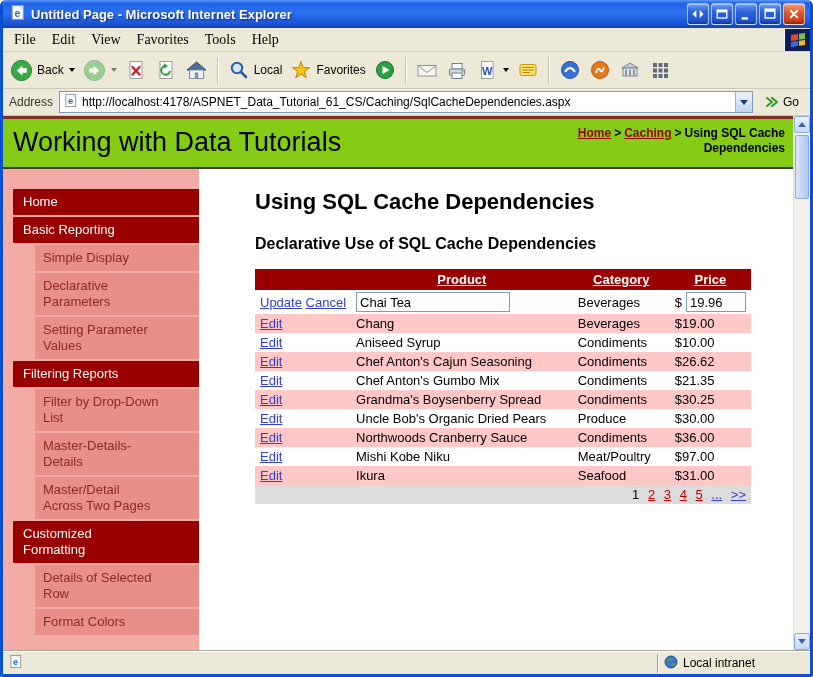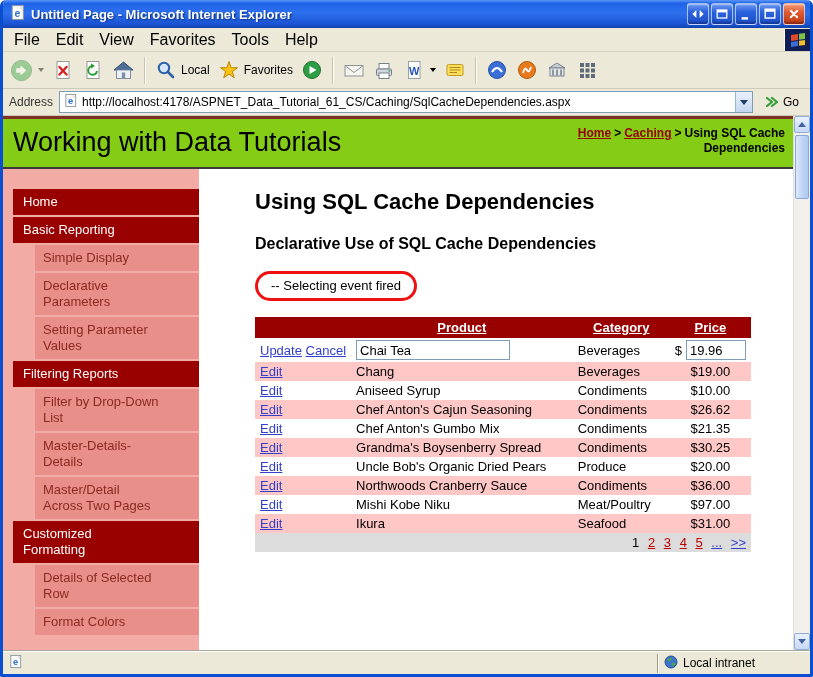--- a/index.html
+++ b/index.html
@@ -24,21 +24,21 @@
     text-shadow:1px 1px 2px #0A2C7E; white-space:nowrap; overflow:hidden; }
   .cap-btn{ width:22px; height:22px; margin-left:2px; border-radius:3px; display:flex;
     align-items:center; justify-content:center; border:1px solid rgba(255,255,255,.6);
     box-shadow:inset 0 1px 1px rgba(255,255,255,.45), inset 0 -2px 2px rgba(0,0,40,.3); }
   .cap-blue{ background:linear-gradient(#6F9BF2,#2B62DE 40%,#1C4FC8); }
   .cap-red{ background:linear-gradient(#F2A07A,#E25C33 40%,#C03A10); }
 
   
   .menubar{ height:24px; flex:0 0 24px; display:flex; align-items:center; background:var(--chrome-tan);
     border-bottom:1px solid #D6D2C2; padding-left:3px; }
-  .menu-item{ font-size:16px; padding:3px 8px; color:#000; }
+  .menu-item{ font-size:14px; padding:3px 8px; color:#000;font-family:Liberation Serif, serif; }
   .menu-spacer{ flex:1; }
   .throbber{ width:26px; height:22px; background:#0E1E55; display:flex; align-items:center;
     justify-content:center; border-left:1px solid #fff; }
   .flag{ width:14px; height:12px; display:grid; grid-template:1fr 1fr / 1fr 1fr; gap:1px; transform:skewY(-8deg); }
   .flag i:nth-child(1){background:#E04A2A;} .flag i:nth-child(2){background:#7DC242;}
   .flag i:nth-child(3){background:#3B6FD4;} .flag i:nth-child(4){background:#F4BC28;}
 
   
   .toolbar{ height:37px; flex:0 0 37px; display:flex; align-items:center; background:var(--chrome-tan);
     border-bottom:1px solid #CFCBBB; padding:0 3px; }
@@ -86,21 +86,21 @@
 
   
   .grid{ border-collapse:collapse; width:496px; font-size:13px; margin-top:2px; }
   .grid th{ background:var(--accent-maroon); color:#fff; font-weight:bold; padding:2px 4px; height:21px; text-align:center; }
   .grid th a{ color:#fff; text-decoration:underline; cursor:pointer; }
   .grid td{ padding:2px 5px; vertical-align:middle; color:#000; }
   .grid a{ color:var(--link-blue); text-decoration:underline; cursor:pointer; }
   .col-action{ width:86px; } .col-product{ width:234px; } .col-category{ width:100px; } .col-price{ width:76px; }
   tbody tr:nth-child(even){ background:var(--row-pink); }
   .action-cell{ white-space:nowrap; }
-  .price-cell{ text-align:center; white-space:nowrap; }
+  .price-cell{ text-align:left; white-space:nowrap; }
   .tb{ border:1px solid #7F9DB9; height:20px; font-size:13px; font-family:inherit; padding:0 3px; }
   .tb-product{ width:154px; } .tb-price{ width:60px; }
   .price-edit{ display:flex; align-items:center; gap:4px; }
   .pager-row{ background:var(--pager-gray) !important; }
   .pager-cell{ text-align:right; padding:3px 6px; }
   .pager-cell a, .pager-cell span{ margin-left:5px; }
   .pager-current{ color:#000; text-decoration:none; }
   .pager-link{ color:var(--pager-link) !important; }
   .pager-blue{ color:var(--link-blue) !important; }
 
@@ -178,20 +178,28 @@
         <span class="flag">
           <i></i>
           <i></i>
           <i></i>
           <i></i>
         </span>
       </span>
   </div>
 
   <div class="toolbar">
+    <div class="tb-btn">
+      <svg width="23" height="23" viewBox="0 0 24 24">
+          <circle cx="12" cy="12" r="10.5" fill="#3DA848" stroke="#1E7A2A"></circle>
+          <polygon points="7,12 13,6.8 13,9.6 17.5,9.6 17.5,14.4 13,14.4 13,17.2" fill="#fff"></polygon>
+        </svg>
+      <span>Back</span>
+      <i class="dd-arrow"></i>
+    </div>
     <div class="tb-btn disabled">
       <svg width="23" height="23" viewBox="0 0 24 24">
           <circle cx="12" cy="12" r="10.5" fill="#3DA848" stroke="#1E7A2A"></circle>
           <polygon points="17,12 11,6.8 11,9.6 6.5,9.6 6.5,14.4 11,14.4 11,17.2" fill="#fff"></polygon>
         </svg>
       <i class="dd-arrow"></i>
     </div>
     <div class="tb-btn">
       <svg width="22" height="22" viewBox="0 0 22 22">
           <rect x="5" y="2.5" width="12" height="17" fill="#fff" stroke="#9A9A9A"></rect>
@@ -347,23 +355,20 @@
           <div class="nav-item nav-child">Master-Details-Details</div>
           <div class="nav-item nav-child">Master/Detail Across Two Pages</div>
           <div class="nav-item nav-section">Customized Formatting</div>
           <div class="nav-item nav-child">Details of Selected Row</div>
           <div class="nav-item nav-child">Format Colors</div>
         </div>
 
         <div class="main">
           <div class="main-h1">Using SQL Cache Dependencies</div>
           <div class="main-h2">Declarative Use of SQL Cache Dependencies</div>
-          <div>
-            <span class="callout">-- Selecting event fired</span>
-          </div>
 
           <table class="grid">
             <thead>
               <tr>
                 <th class="col-action"></th>
                 <th class="col-product"><a>Product</a></th>
                 <th class="col-category"><a>Category</a></th>
                 <th class="col-price"><a>Price</a></th>
               </tr>
             </thead>
@@ -406,21 +411,21 @@
               <tr>
                 <td class="action-cell"><a>Edit</a></td>
                 <td>Grandma's Boysenberry Spread</td>
                 <td>Condiments</td>
                 <td class="price-cell">$30.25</td>
               </tr>
               <tr>
                 <td class="action-cell"><a>Edit</a></td>
                 <td>Uncle Bob's Organic Dried Pears</td>
                 <td>Produce</td>
-                <td class="price-cell">$20.00</td>
+                <td class="price-cell">$30.00</td>
               </tr>
               <tr>
                 <td class="action-cell"><a>Edit</a></td>
                 <td>Northwoods Cranberry Sauce</td>
                 <td>Condiments</td>
                 <td class="price-cell">$36.00</td>
               </tr>
               <tr>
                 <td class="action-cell"><a>Edit</a></td>
                 <td>Mishi Kobe Niku</td>

